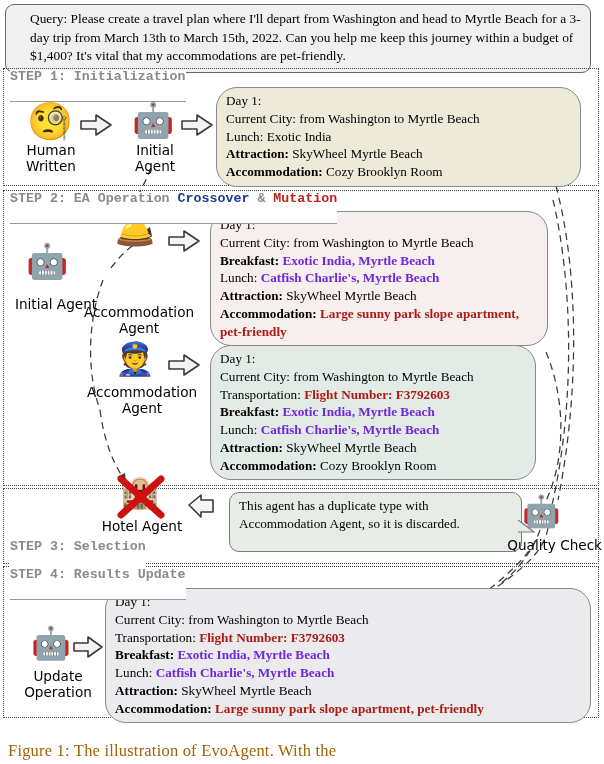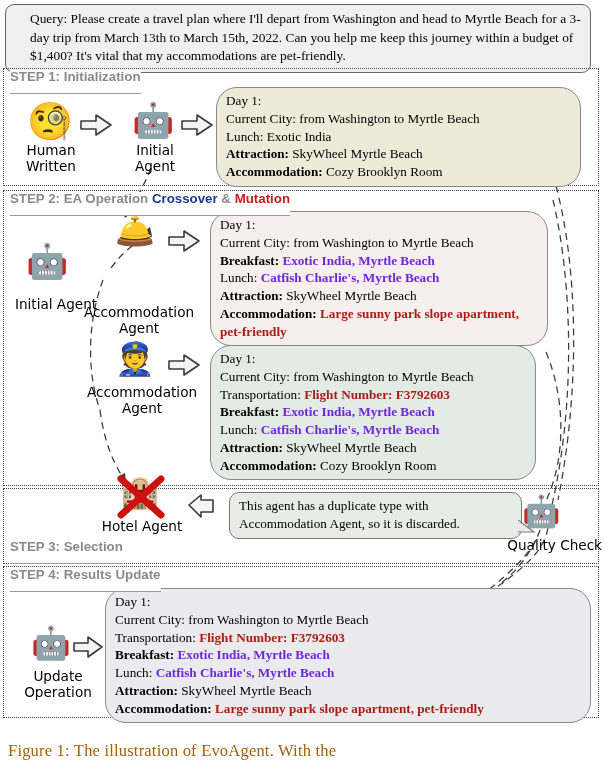--- a/index.html
+++ b/index.html
@@ -36,27 +36,27 @@
   .step-frame {
     position: absolute;
     left: 3px;
     width: 596px;
     box-sizing: border-box;
     border: 1.4px dotted #444;
     background: transparent;
   }
   .step-title {
     position: absolute;
-    font-family: Liberation Sans, sans-serif;
+    font-family: Liberation Mono, monospace;
     font-weight: bold;
     font-size: 13.3px;
     color: #8a8a8a;
     letter-spacing: 0px;
     border-bottom: 1.6px solid #9a9a9a;
-    padding-bottom: 8px;
+    padding-bottom: 16px;
     line-height: 1.12;
     white-space: nowrap;
     z-index: 6;
     background: #fff;
   }
   .step-title .kw-blue {
     color: #1a3a93;
     text-decoration: none;
     border-bottom: 0;
   }
@@ -115,21 +115,21 @@
     z-index: 3;
   }
 
   
   #discard-bubble {
     position: absolute;
     box-sizing: border-box;
     border: 1.2px solid #7a7a7a;
     border-radius: 10px;
     background: #e8ece6;
-    padding: 4px 8px 5px 9px;
+    padding: 4px 8px 18px 9px;
     font-family: "Liberation Serif", serif;
     font-size: 13.2px;
     line-height: 1.35;
     z-index: 5;
   }
   #bubble-tail { position: absolute; z-index: 6; }
 
   
   #caption {
     position: absolute;

